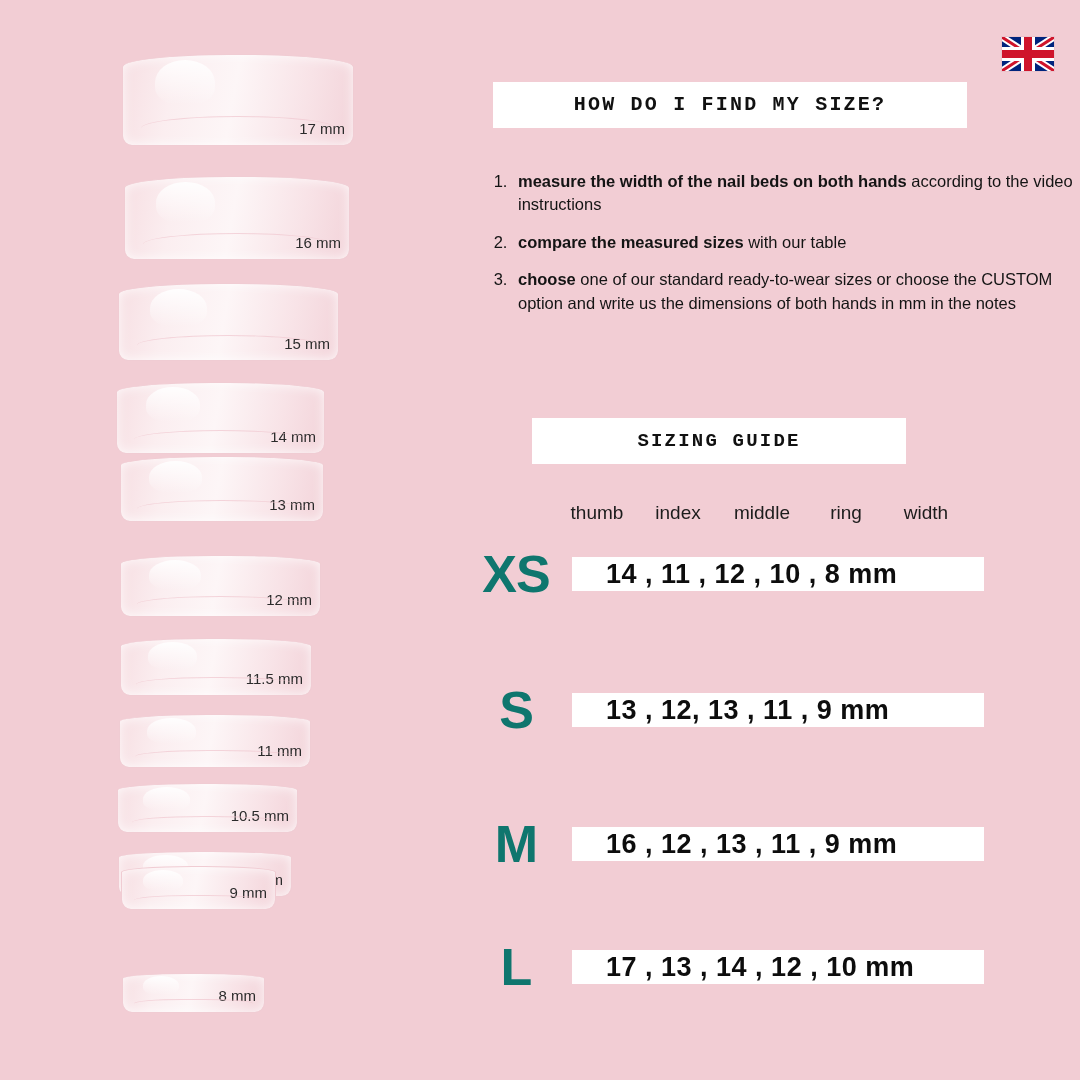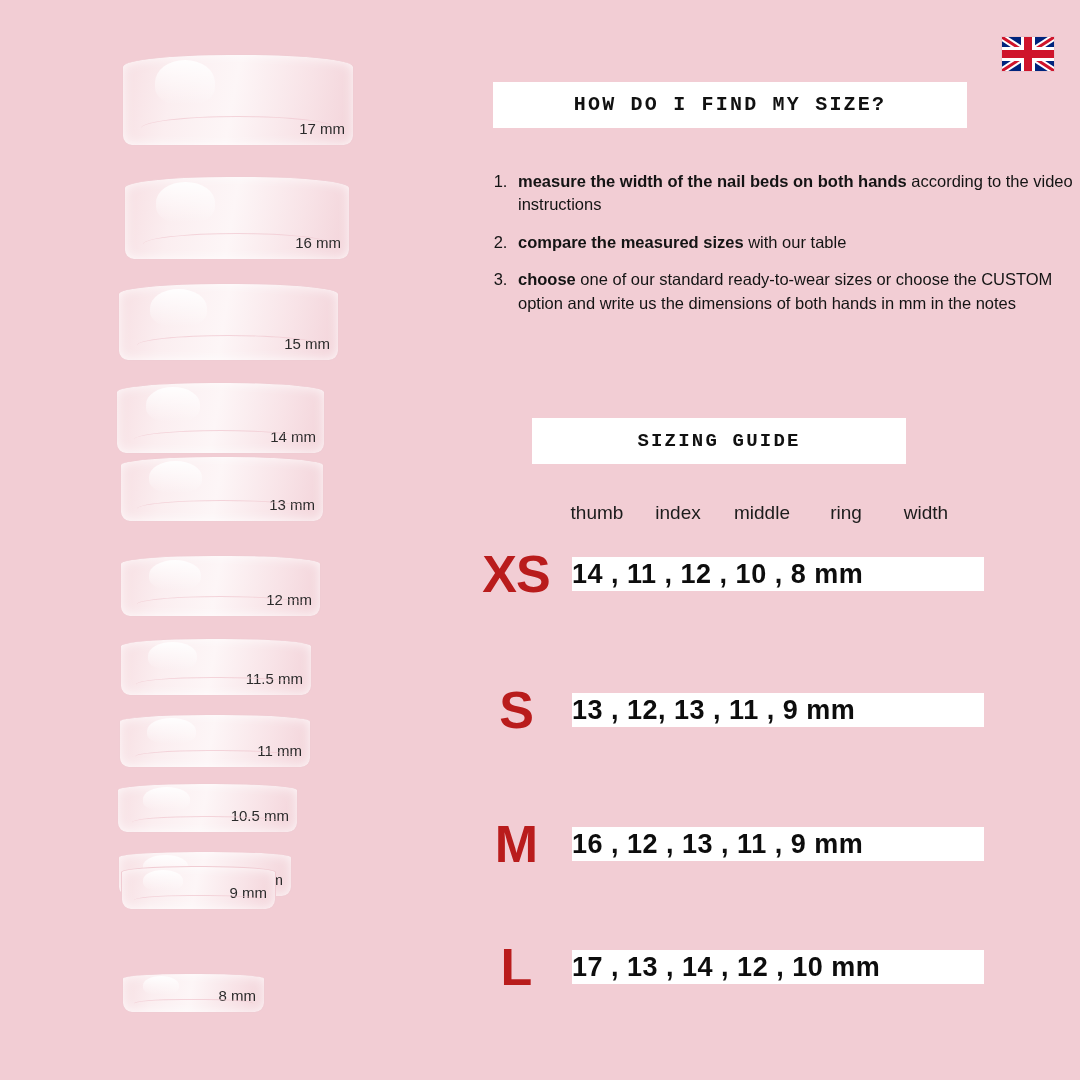--- a/index.html
+++ b/index.html
@@ -186,31 +186,32 @@
     width: 620px;
     height: 64px;
     display: flex;
     align-items: center;
   }
   .size-letter {
     width: 112px;
     text-align: center;
     font-size: 52px;
     font-weight: bold;
-    color: #b91c1c;
+    color: #0f766e;
     letter-spacing: -1px;
   }
   .size-values {
     flex: 1;
     background: #ffffff;
     height: 34px;
     line-height: 34px;
     font-size: 27px;
     font-weight: bold;
     color: #0d0d0d;
+    padding-left: 34px;
     letter-spacing: 0.5px;
     margin-right: 96px;
   }
 </style>
 </head>
 <body>
 
 <div class="flag">
   <div class="d1">
       <div class="d1r" style="position:absolute;left:0;top:2px;width:64px;height:3px;transform:none;"></div>

